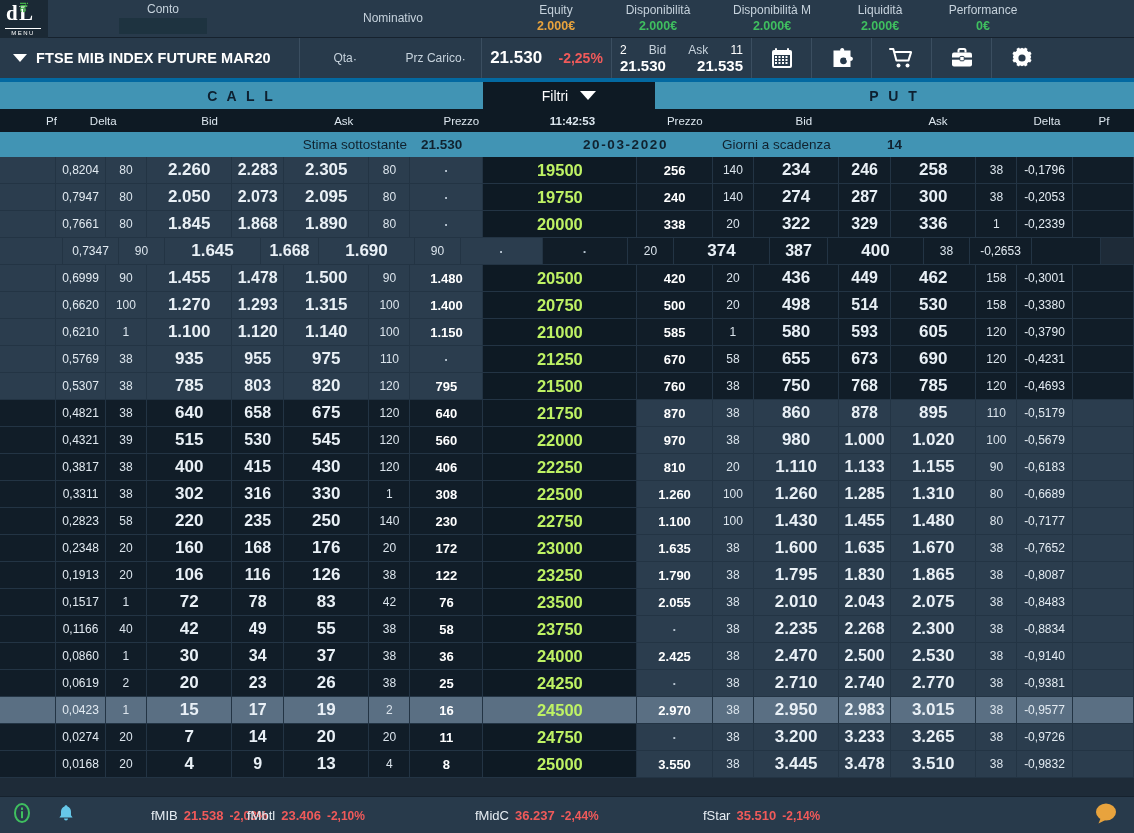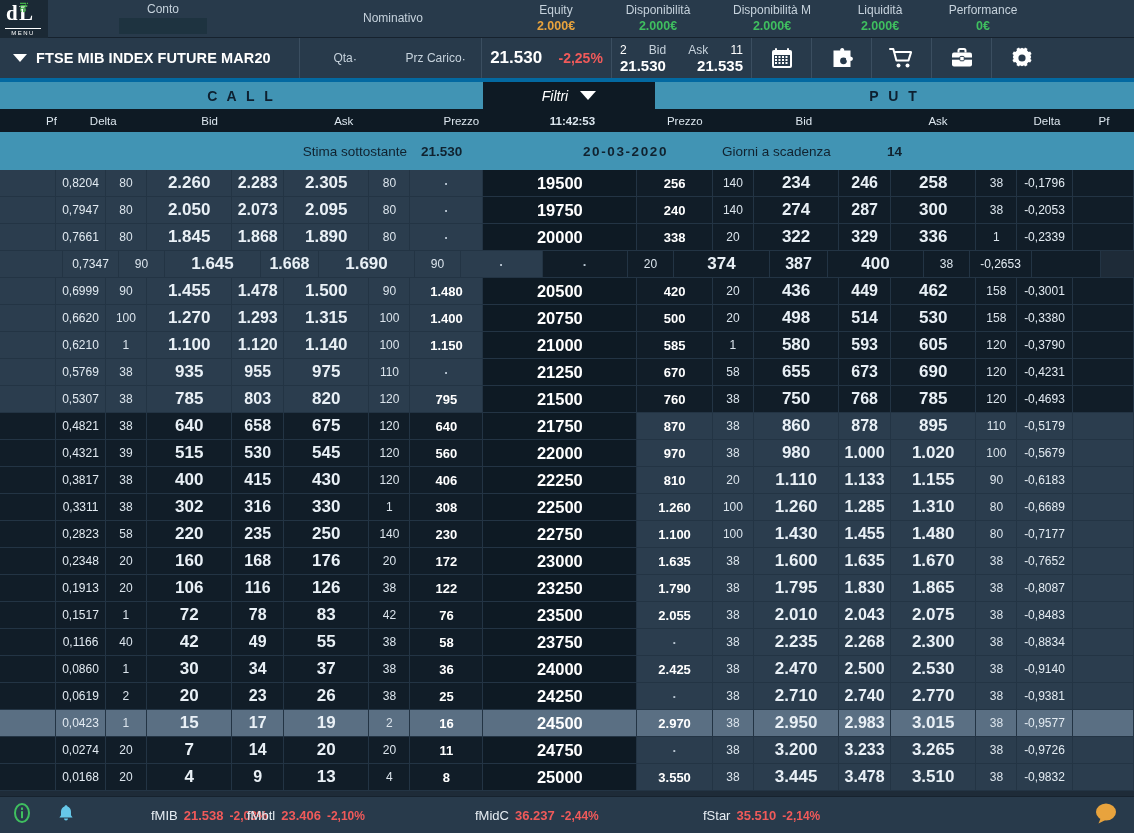--- a/index.html
+++ b/index.html
@@ -136,36 +136,36 @@
     display: flex; align-items: center; justify-content: center;
     color: #0d2030; font-size: 14px; font-weight: bold;
     letter-spacing: 3px;
   }
   .cp-call { width: 483px; }
   .cp-filtri {
     width: 172px; background: #0e1a24;
     display: flex; align-items: center; justify-content: center; gap: 12px;
     cursor: pointer;
   }
-  .cp-filtri span { color: #ffffff; font-size: 14px; font-style: italic; }
+  .cp-filtri span { color: #ffffff; font-size: 14px; }
   .cp-put { width: 479px; }
 
   
   .col-head {
     height: 23px; background: #0e1a24;
     display: flex; align-items: center; padding-left: 24px;
   }
   .col-head div {
     font-size: 11.5px; color: #dce6ee; text-align: center;
   }
   .ch-time { color: #ffffff; font-weight: bold; }
 
   
   .info-bar {
-    height: 38px; background: #4194b4;
+    height: 25px; background: #4194b4;
     display: flex; align-items: center;
   }
   .info-bar .ib {
     font-size: 13.5px; color: #10222f; text-align: center;
   }
   .ib-val { color: #ffffff; font-weight: bold; font-size: 14px; }
   .ib-date {
     color: #10222f; font-weight: bold; font-size: 13.5px;
     letter-spacing: 1.6px; background: #4194b4;
   }
@@ -198,21 +198,21 @@
   .w-pask  { width: 96px; }
   .w-pqty2 { width: 46px; }
   .w-pdelta{ width: 62px; }
   .w-ppf   { width: 69px; }
 
   .t-delta { font-size: 12px; color: #e3ebf2; }
   .t-qty   { font-size: 12px; color: #dbe4ec; }
   .t-big   { font-size: 17px; color: #e9f0f6; font-weight: bold; }
   .t-mid   { font-size: 16px; color: #e9f0f6; font-weight: bold; }
   .t-prez  { font-size: 13px; color: #ffffff; font-weight: bold; }
-  .t-strike{ font-size: 16.5px; color: #ffffff; font-weight: bold; }
+  .t-strike{ font-size: 16.5px; color: #bef264; font-weight: bold; }
   .t-dot   { font-size: 13px; color: #b9c6d2; }
 
   
   .bg-dark  { background: #111d28; }
   .bg-light { background: #2b3d4e; }
   .bg-sel   { background: #5a6f83; }
   .strike-cell { background: #0e1a24; }
   .row.sel .strike-cell { background: #5a6f83; }
 
   

